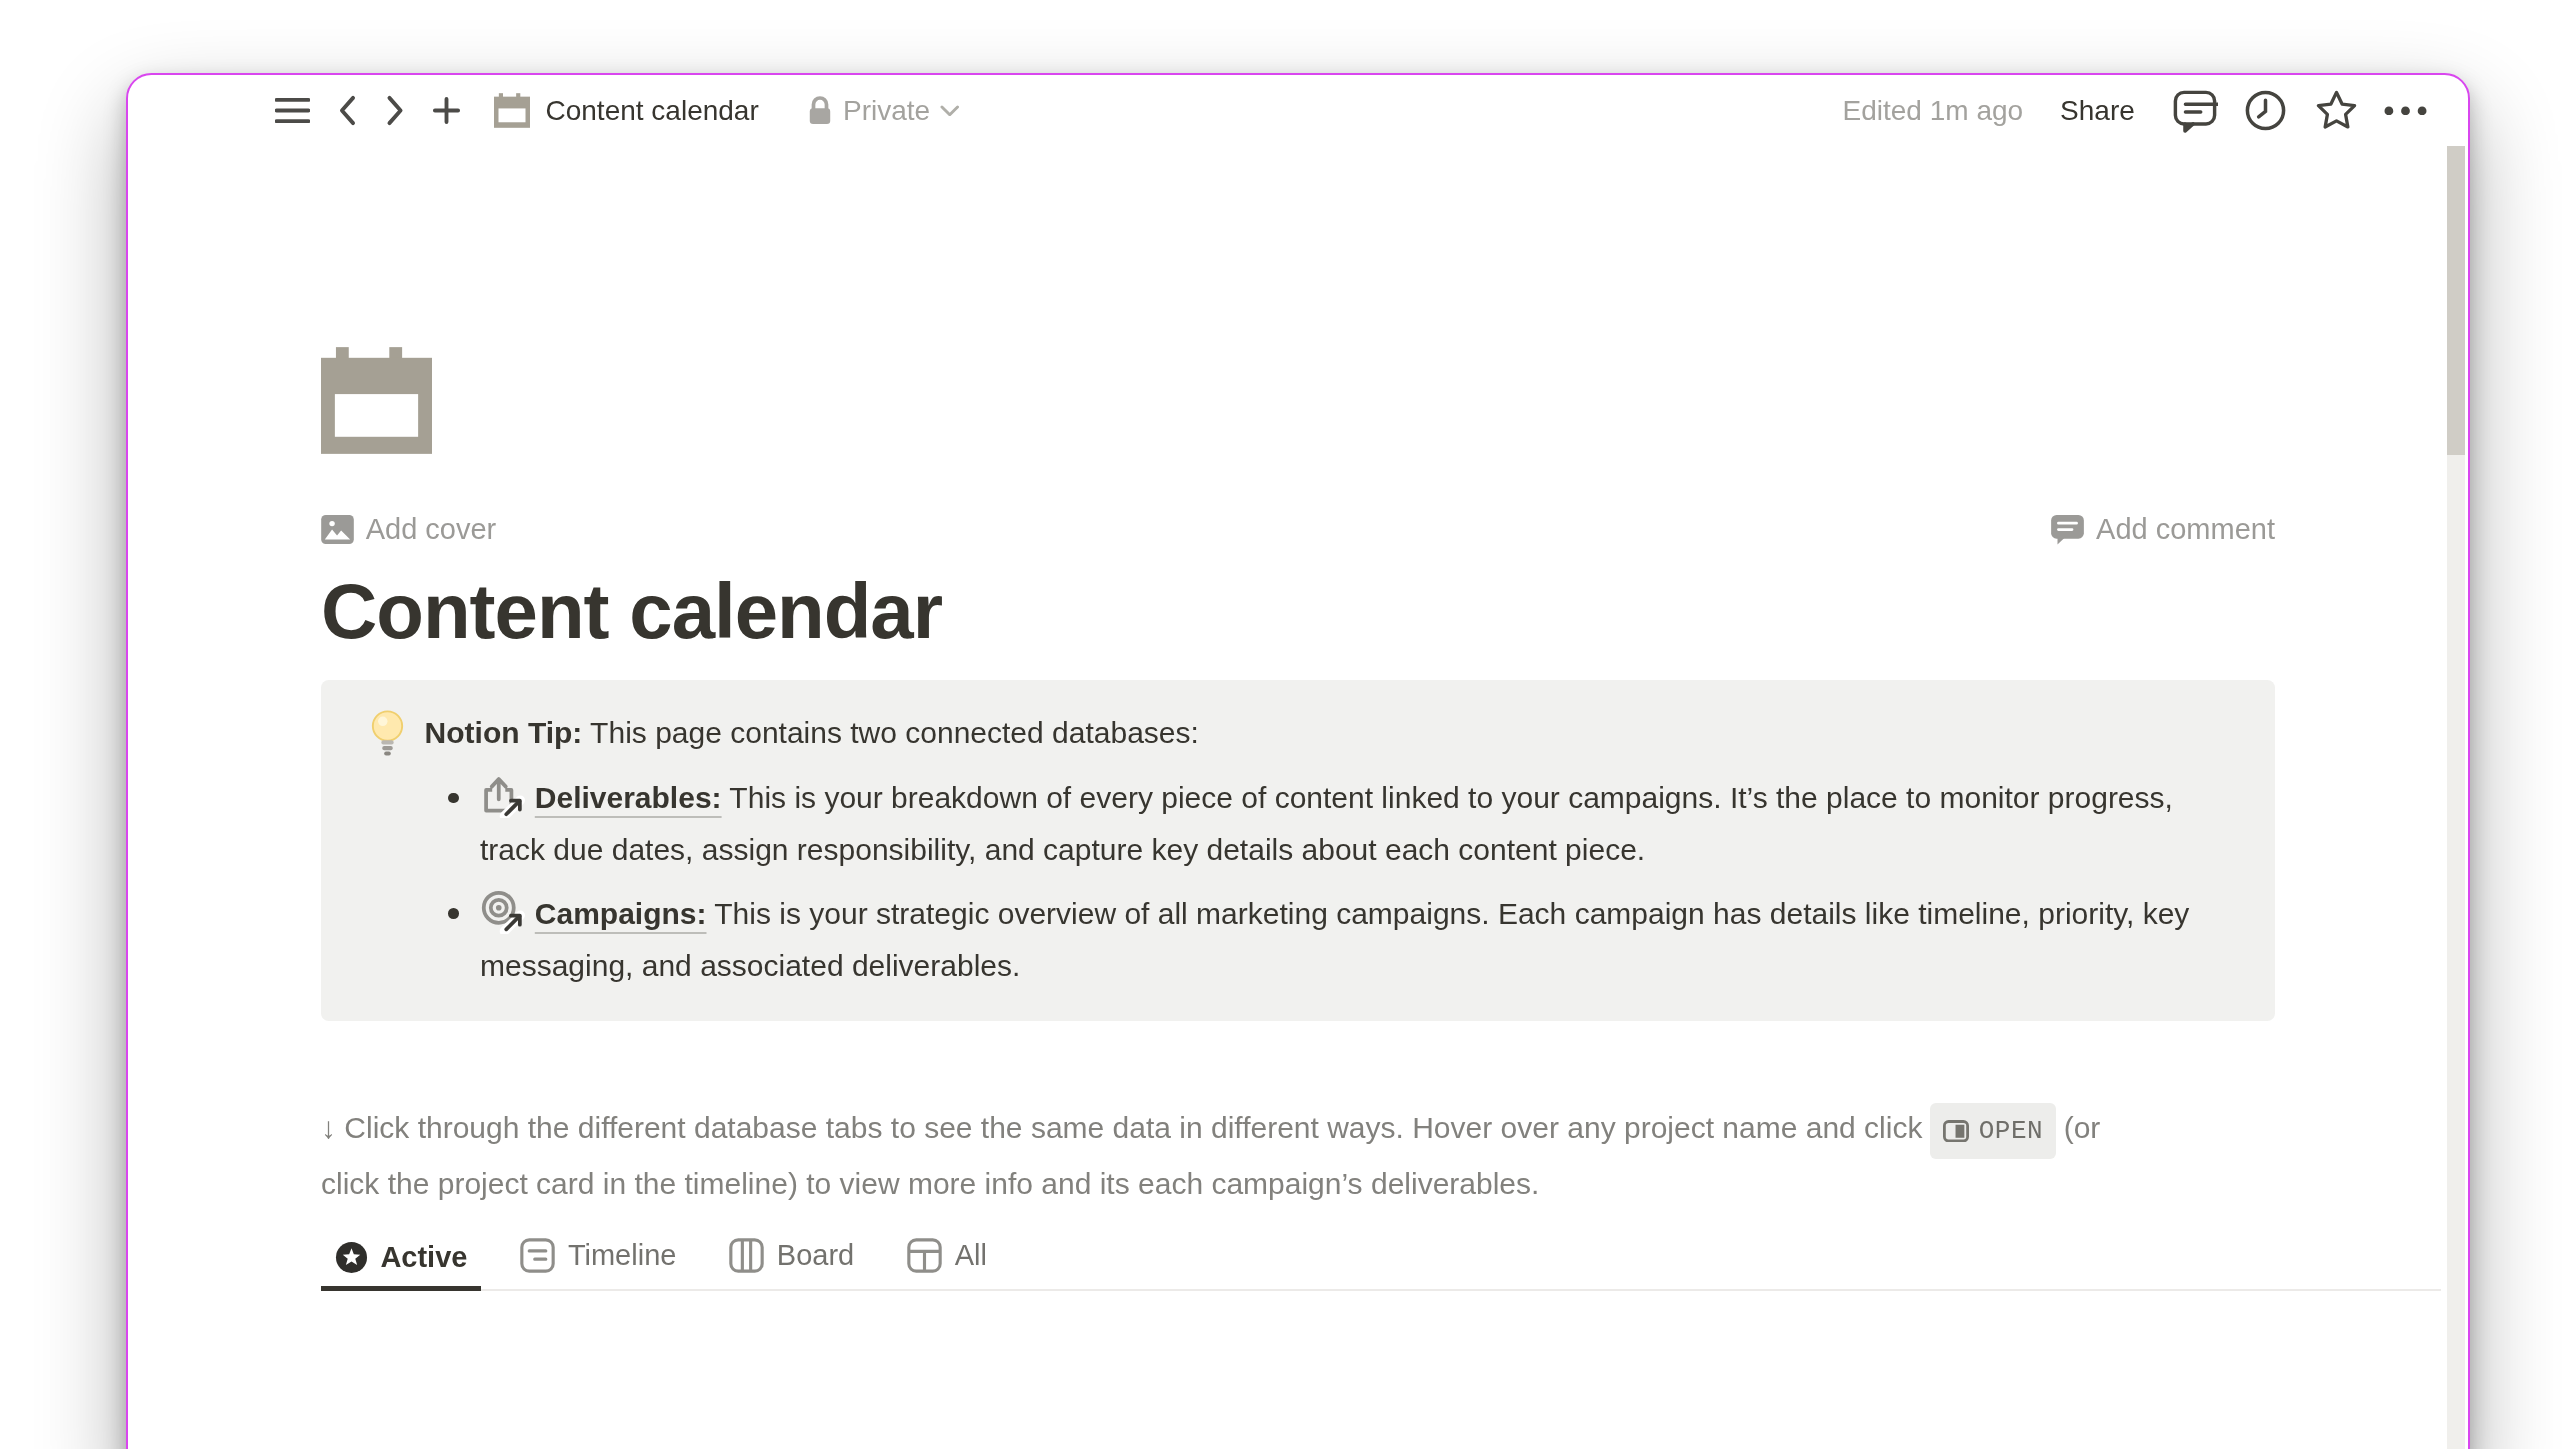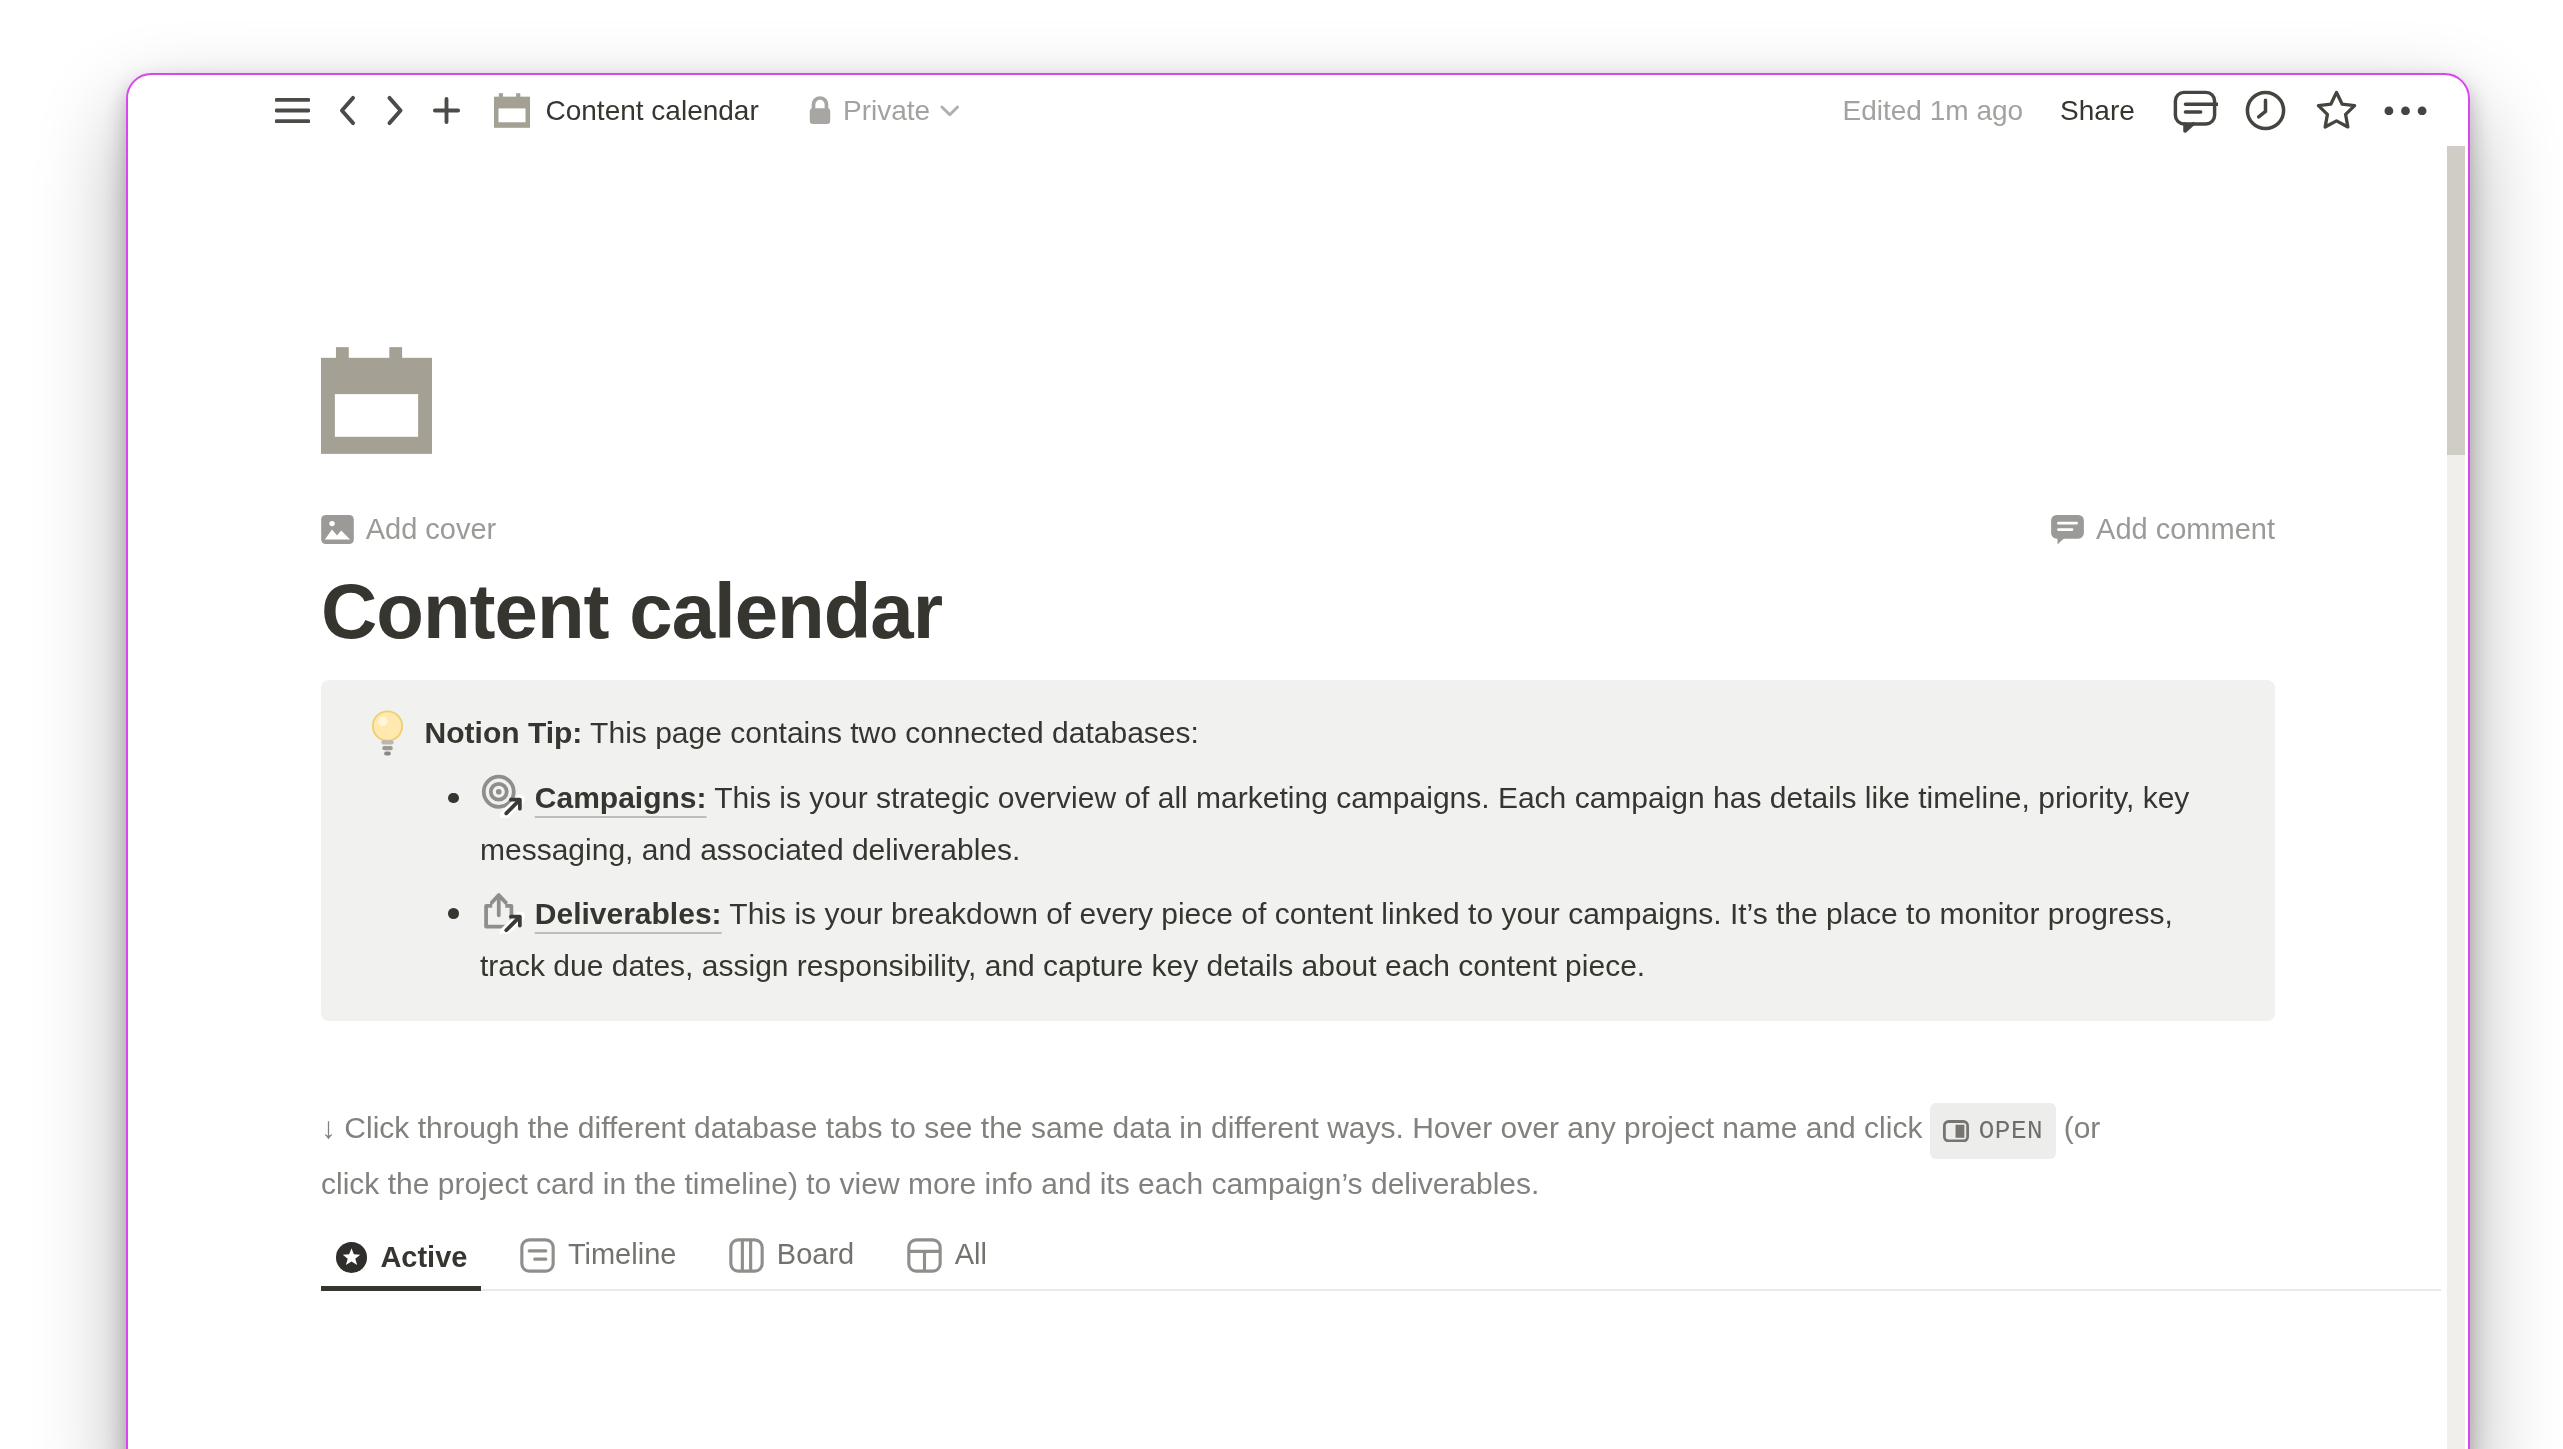--- a/index.html
+++ b/index.html
@@ -53,21 +53,21 @@
   
   .instruction { margin-top:82px; font-size:30px; line-height:50px; color:#82817d; }
   .open-badge { display:inline-flex; align-items:center; gap:9.8px; background:#ededeb; border-radius:5.9px;
                 padding:2.9px 12.7px; margin:0 7.8px; vertical-align:-3.9px;
                 font-family:"Liberation Mono","DejaVu Sans Mono",monospace;
                 font-size:26px; color:#6f6e69; letter-spacing:0.5px; }
 
   
   .tabs { margin-top:19.5px; display:flex; align-items:flex-end; gap:25.4px;
           border-bottom:2px solid #eceae8; margin-right:-166px; }
-  .tab { display:flex; gap:12.7px; padding:9.8px 13.7px 15.6px 13.7px; font-size:29px;
+  .tab { display:flex; align-items:center; gap:12.7px; padding:9.8px 13.7px 15.6px 13.7px; font-size:29px;
          color:#73726e; cursor:pointer; white-space:nowrap; }
   .tab svg { color:#8f8e8a; }
   .tab.active { color:#37352f; font-weight:600; border-bottom:5.9px solid #37352f; margin-bottom:-2px; padding-bottom:11.7px; }
   .tab.active svg { color:#2f2e2b; }
 
   
   .scroll-track { position:absolute; top:71px; right:2.9px; width:18.6px; bottom:2.9px; background:#f0efec; }
   .scroll-thumb { position:absolute; top:0; left:0; width:100%; height:309px; background:#d0cdc6; }
 
   svg { display:block; }
@@ -221,39 +221,39 @@
                 <rect x="13.5" y="33" width="13" height="4.5" rx="2" fill="#bab7b1"></rect>
                 <rect x="14.5" y="39" width="11" height="4.5" rx="2" fill="#9d9a95"></rect>
                 <rect x="16.5" y="45" width="7" height="4" rx="2" fill="#8a8781"></rect>
               </svg>
           </span>
           <div>
             <span class="tip-bold">Notion Tip:</span><span> This page contains two connected databases:</span>
           </div>
         </div>
         <ul>
+          <li>
+            <span class="db-link"><span class="inline-db-icon"><svg width="45" height="45" viewBox="0 0 48 48">
+                    <path d="M13 18H6.5V40H33.5V18H27" fill="none" stroke="#8f8e8a" stroke-width="4" stroke-linejoin="round"></path>
+                    <path d="M20 28V7M12.5 14.5L20 6.5l7.5 8" fill="none" stroke="#8f8e8a" stroke-width="4" stroke-linecap="round" stroke-linejoin="round"></path>
+                    <path d="M26 46L43 29" stroke="#ffffff" stroke-width="10" stroke-linecap="round"></path>
+                    <path d="M28 44L42 30" stroke="#3b3a36" stroke-width="4" stroke-linecap="round"></path>
+                    <path d="M33 29.5h9.5V39" fill="none" stroke="#3b3a36" stroke-width="4" stroke-linecap="round" stroke-linejoin="round"></path>
+                  </svg></span><span>Deliverables:</span></span><span> This is your breakdown of every piece of content linked to your campaigns. It’s the place to monitor progress, track due dates, assign responsibility, and capture key details about each content piece.</span>
+          </li>
           <li>
             <span class="db-link"><span class="inline-db-icon"><svg width="45" height="45" viewBox="0 0 48 48">
                     <circle cx="20" cy="20" r="16" fill="none" stroke="#8f8e8a" stroke-width="4"></circle>
                     <circle cx="20" cy="20" r="8.5" fill="none" stroke="#8f8e8a" stroke-width="4"></circle>
                     <circle cx="20" cy="20" r="3" fill="#8f8e8a"></circle>
                     <path d="M26 45L43 28" stroke="#ffffff" stroke-width="10" stroke-linecap="round"></path>
                     <path d="M28 43L42 29" stroke="#3b3a36" stroke-width="4" stroke-linecap="round"></path>
                     <path d="M33 28.5h9.5V38" fill="none" stroke="#3b3a36" stroke-width="4" stroke-linecap="round" stroke-linejoin="round"></path>
                   </svg></span><span>Campaigns:</span></span><span> This is your strategic overview of all marketing campaigns. Each campaign has details like timeline, priority, key messaging, and associated deliverables.</span>
           </li>
-          <li>
-            <span class="db-link"><span class="inline-db-icon"><svg width="45" height="45" viewBox="0 0 48 48">
-                    <path d="M13 18H6.5V40H33.5V18H27" fill="none" stroke="#8f8e8a" stroke-width="4" stroke-linejoin="round"></path>
-                    <path d="M20 28V7M12.5 14.5L20 6.5l7.5 8" fill="none" stroke="#8f8e8a" stroke-width="4" stroke-linecap="round" stroke-linejoin="round"></path>
-                    <path d="M26 46L43 29" stroke="#ffffff" stroke-width="10" stroke-linecap="round"></path>
-                    <path d="M28 44L42 30" stroke="#3b3a36" stroke-width="4" stroke-linecap="round"></path>
-                    <path d="M33 29.5h9.5V39" fill="none" stroke="#3b3a36" stroke-width="4" stroke-linecap="round" stroke-linejoin="round"></path>
-                  </svg></span><span>Deliverables:</span></span><span> This is your breakdown of every piece of content linked to your campaigns. It’s the place to monitor progress, track due dates, assign responsibility, and capture key details about each content piece.</span>
-          </li>
         </ul>
       </div>
 
       <p class="instruction">
         <span>↓ Click through the different database tabs to see the same data in different ways. Hover over any project name and click</span><span class="open-badge">
             <span>
               <svg width="26" height="22.5" viewBox="0 0 28 24">
                 <rect x="1.5" y="1.5" width="25" height="21" rx="4.5" fill="none" stroke="#76756f" stroke-width="3"></rect>
                 <rect x="13.5" y="5" width="9.5" height="14" fill="#76756f"></rect>
               </svg>

